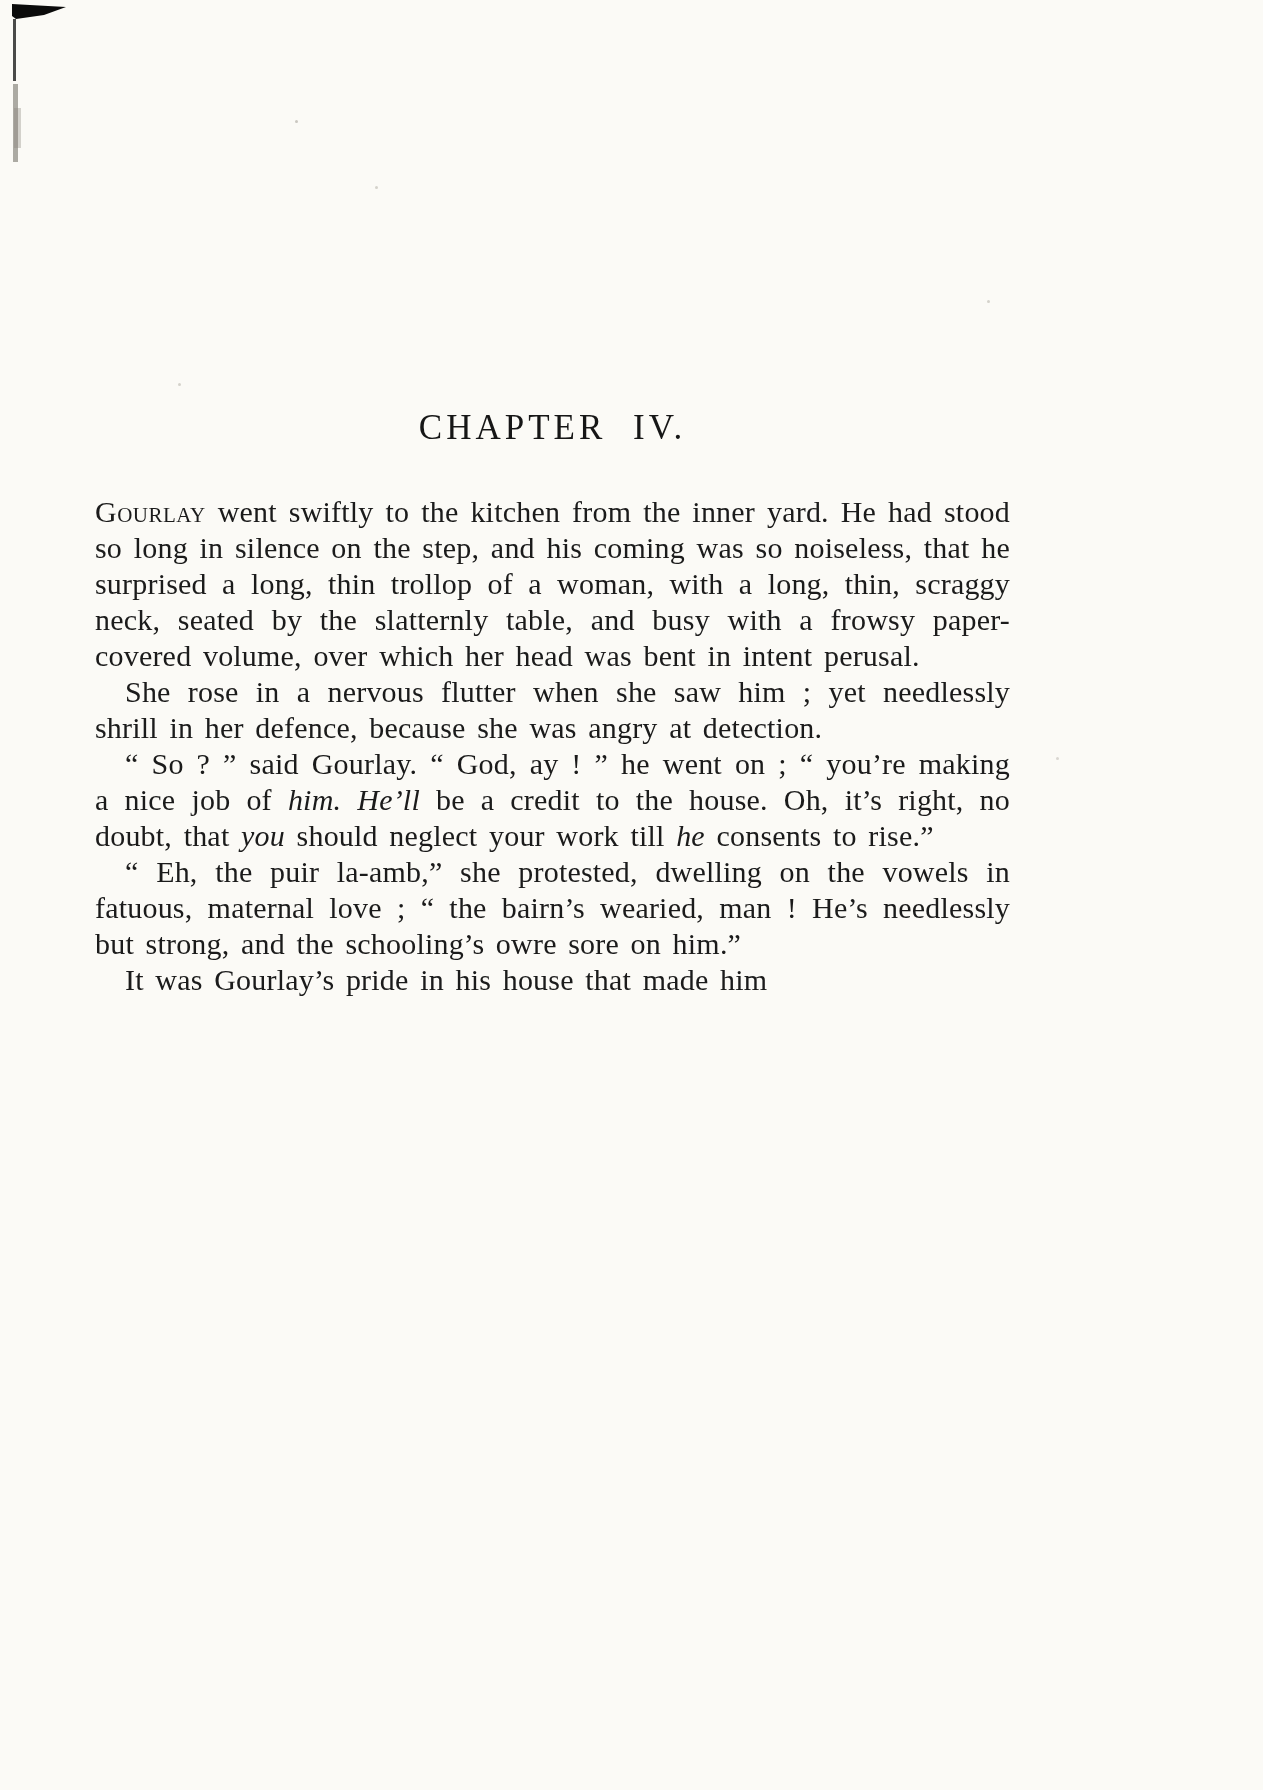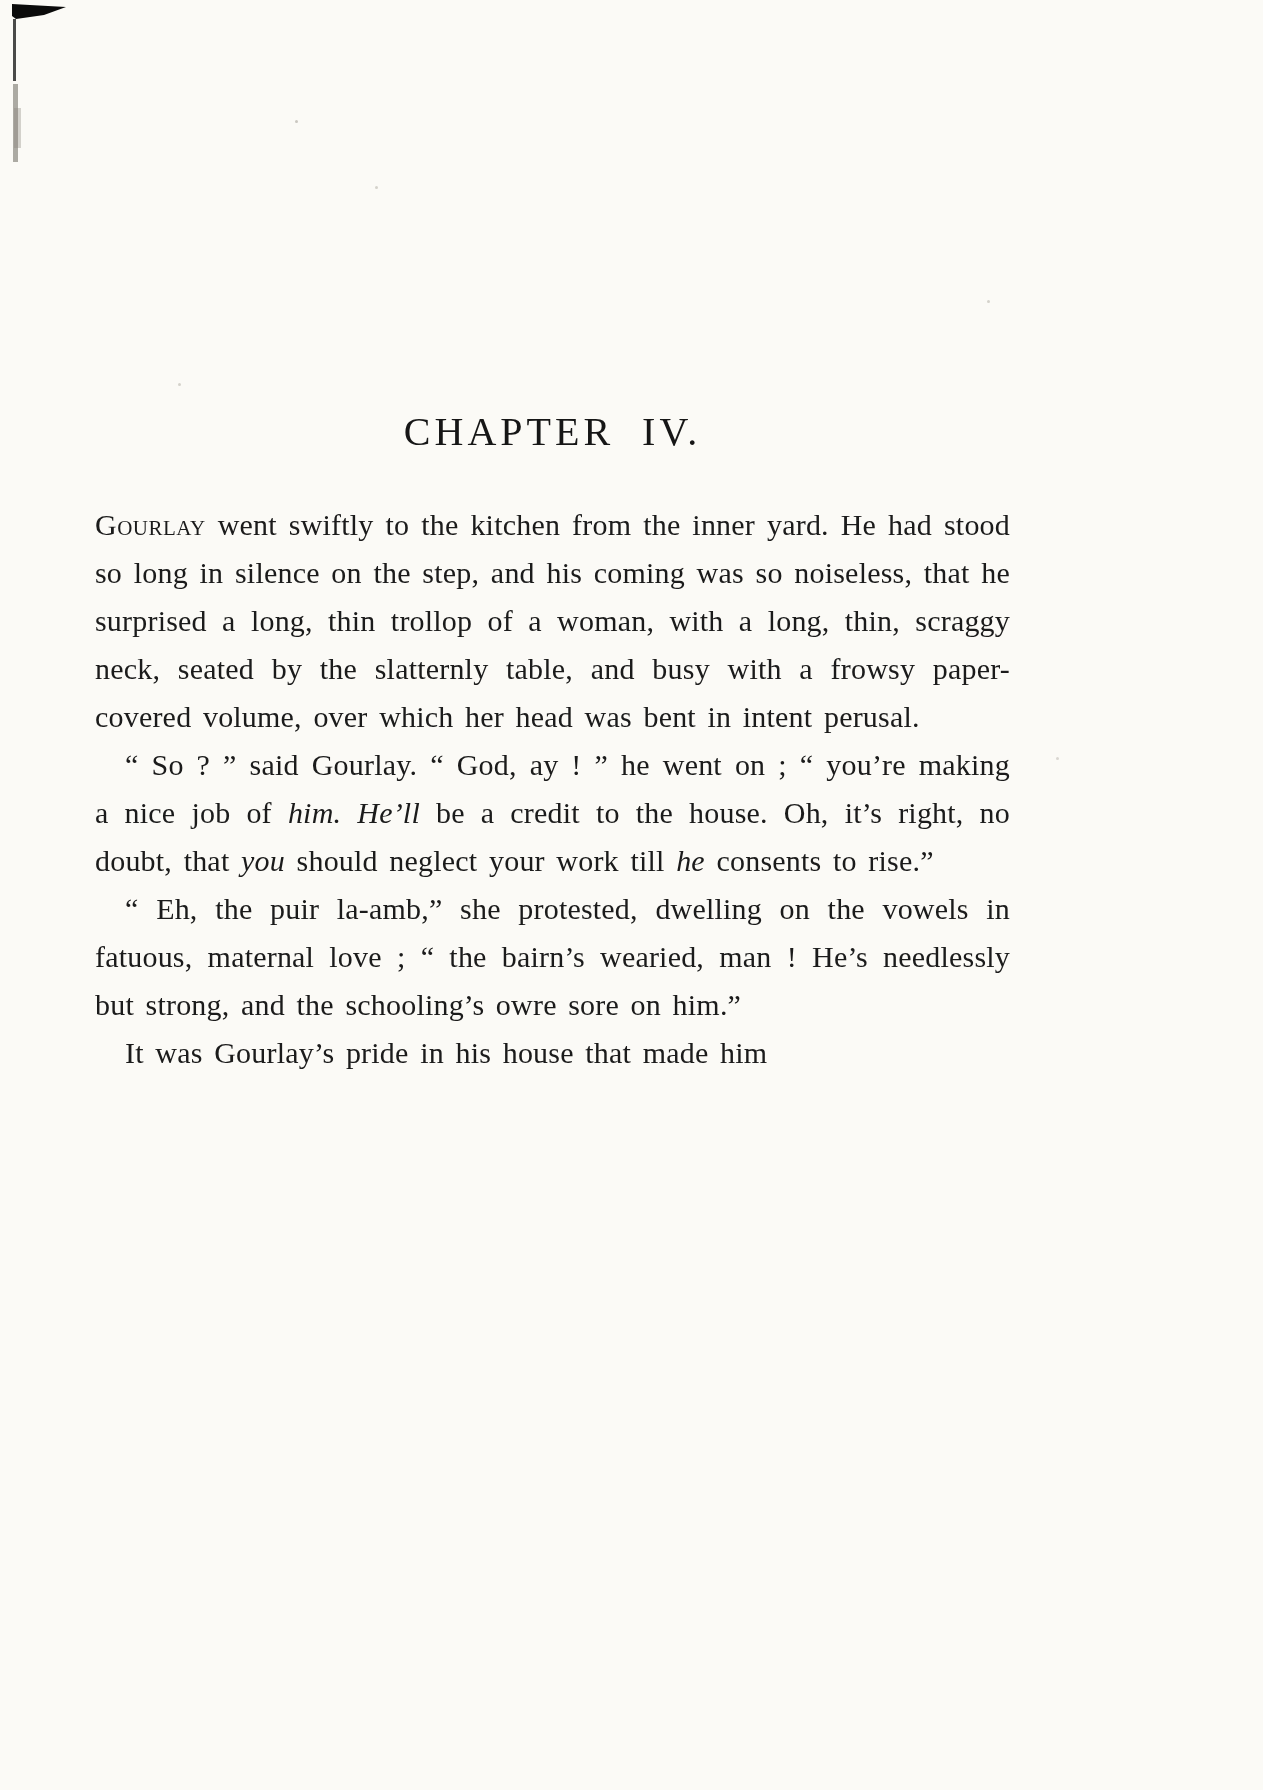--- a/index.html
+++ b/index.html
@@ -24,31 +24,31 @@
     pointer-events: none;
   }
   .text-column {
     position: absolute;
     left: 95px;
     top: 408px;
     width: 915px;
   }
   h1.chapter-heading {
     margin: 0 0 46px 0;
-    font-size: 40px;
+    font-size: 35px;
     font-weight: 500;
     text-align: center;
     letter-spacing: 4px;
     word-spacing: 14px;
     color: #161616;
   }
   .page-text p.para {
     margin: 0;
     font-size: 30px;
-    line-height: 48px;
+    line-height: 36px;
     text-align: justify;
     word-spacing: 0.13em;
     letter-spacing: 0.2px;
   }
   .page-text p.para.indent {
     text-indent: 30px;
   }
   .page-text span.normal { font-style: normal; }
   .page-text span.italic { font-style: italic; margin-top: 13px; }
   .page-text span.smallcaps {
@@ -77,19 +77,20 @@
   <span class="speck" style="left:375px; top:186px; width:3px; height:3px; opacity:.4"></span>
   <span class="speck" style="left:987px; top:300px; width:3px; height:3px; opacity:.4"></span>
   <span class="speck" style="left:178px; top:383px; width:3px; height:3px; opacity:.4"></span>
   <span class="speck" style="left:1056px; top:757px; width:3px; height:3px; opacity:.35"></span>
 
   <div class="text-column">
     <h1 class="chapter-heading">CHAPTER IV.</h1>
 
     <div class="page-text">
         <p class="para"><span class="smallcaps">Gourlay</span><span class="normal"> went swiftly to the kitchen from the inner yard.  He had stood so long in silence on the step, and his coming was so noiseless, that he surprised a long, thin trollop of a woman, with a long, thin, scraggy neck, seated by the slatternly table, and busy with a frowsy paper-covered volume, over which her head was bent in intent perusal.</span></p>
+        <p class="para indent"><span class="normal">She rose in a nervous flutter when she saw him ; yet needlessly shrill in her defence, because she was angry at detection.</span></p>
         <p class="para indent"><span class="normal">“ So ? ” said Gourlay.  “ God, ay ! ” he went on ; “ you’re making a nice job of </span><span class="italic">him.</span><span class="normal">  </span><span class="italic">He’ll</span><span class="normal"> be a credit to the house. Oh, it’s right, no doubt, that </span><span class="italic">you</span><span class="normal"> should neglect your work till </span><span class="italic">he</span><span class="normal"> consents to rise.”</span></p>
         <p class="para indent"><span class="normal">“ Eh, the puir la-amb,” she protested, dwelling on the vowels in fatuous, maternal love ; “ the bairn’s wearied, man !  He’s needlessly but strong, and the schooling’s owre sore on him.”</span></p>
         <p class="para indent"><span class="normal">It was Gourlay’s pride in his house that made him</span></p>
       </div>
   </div>
 
 </div>
 
 </body></html>

